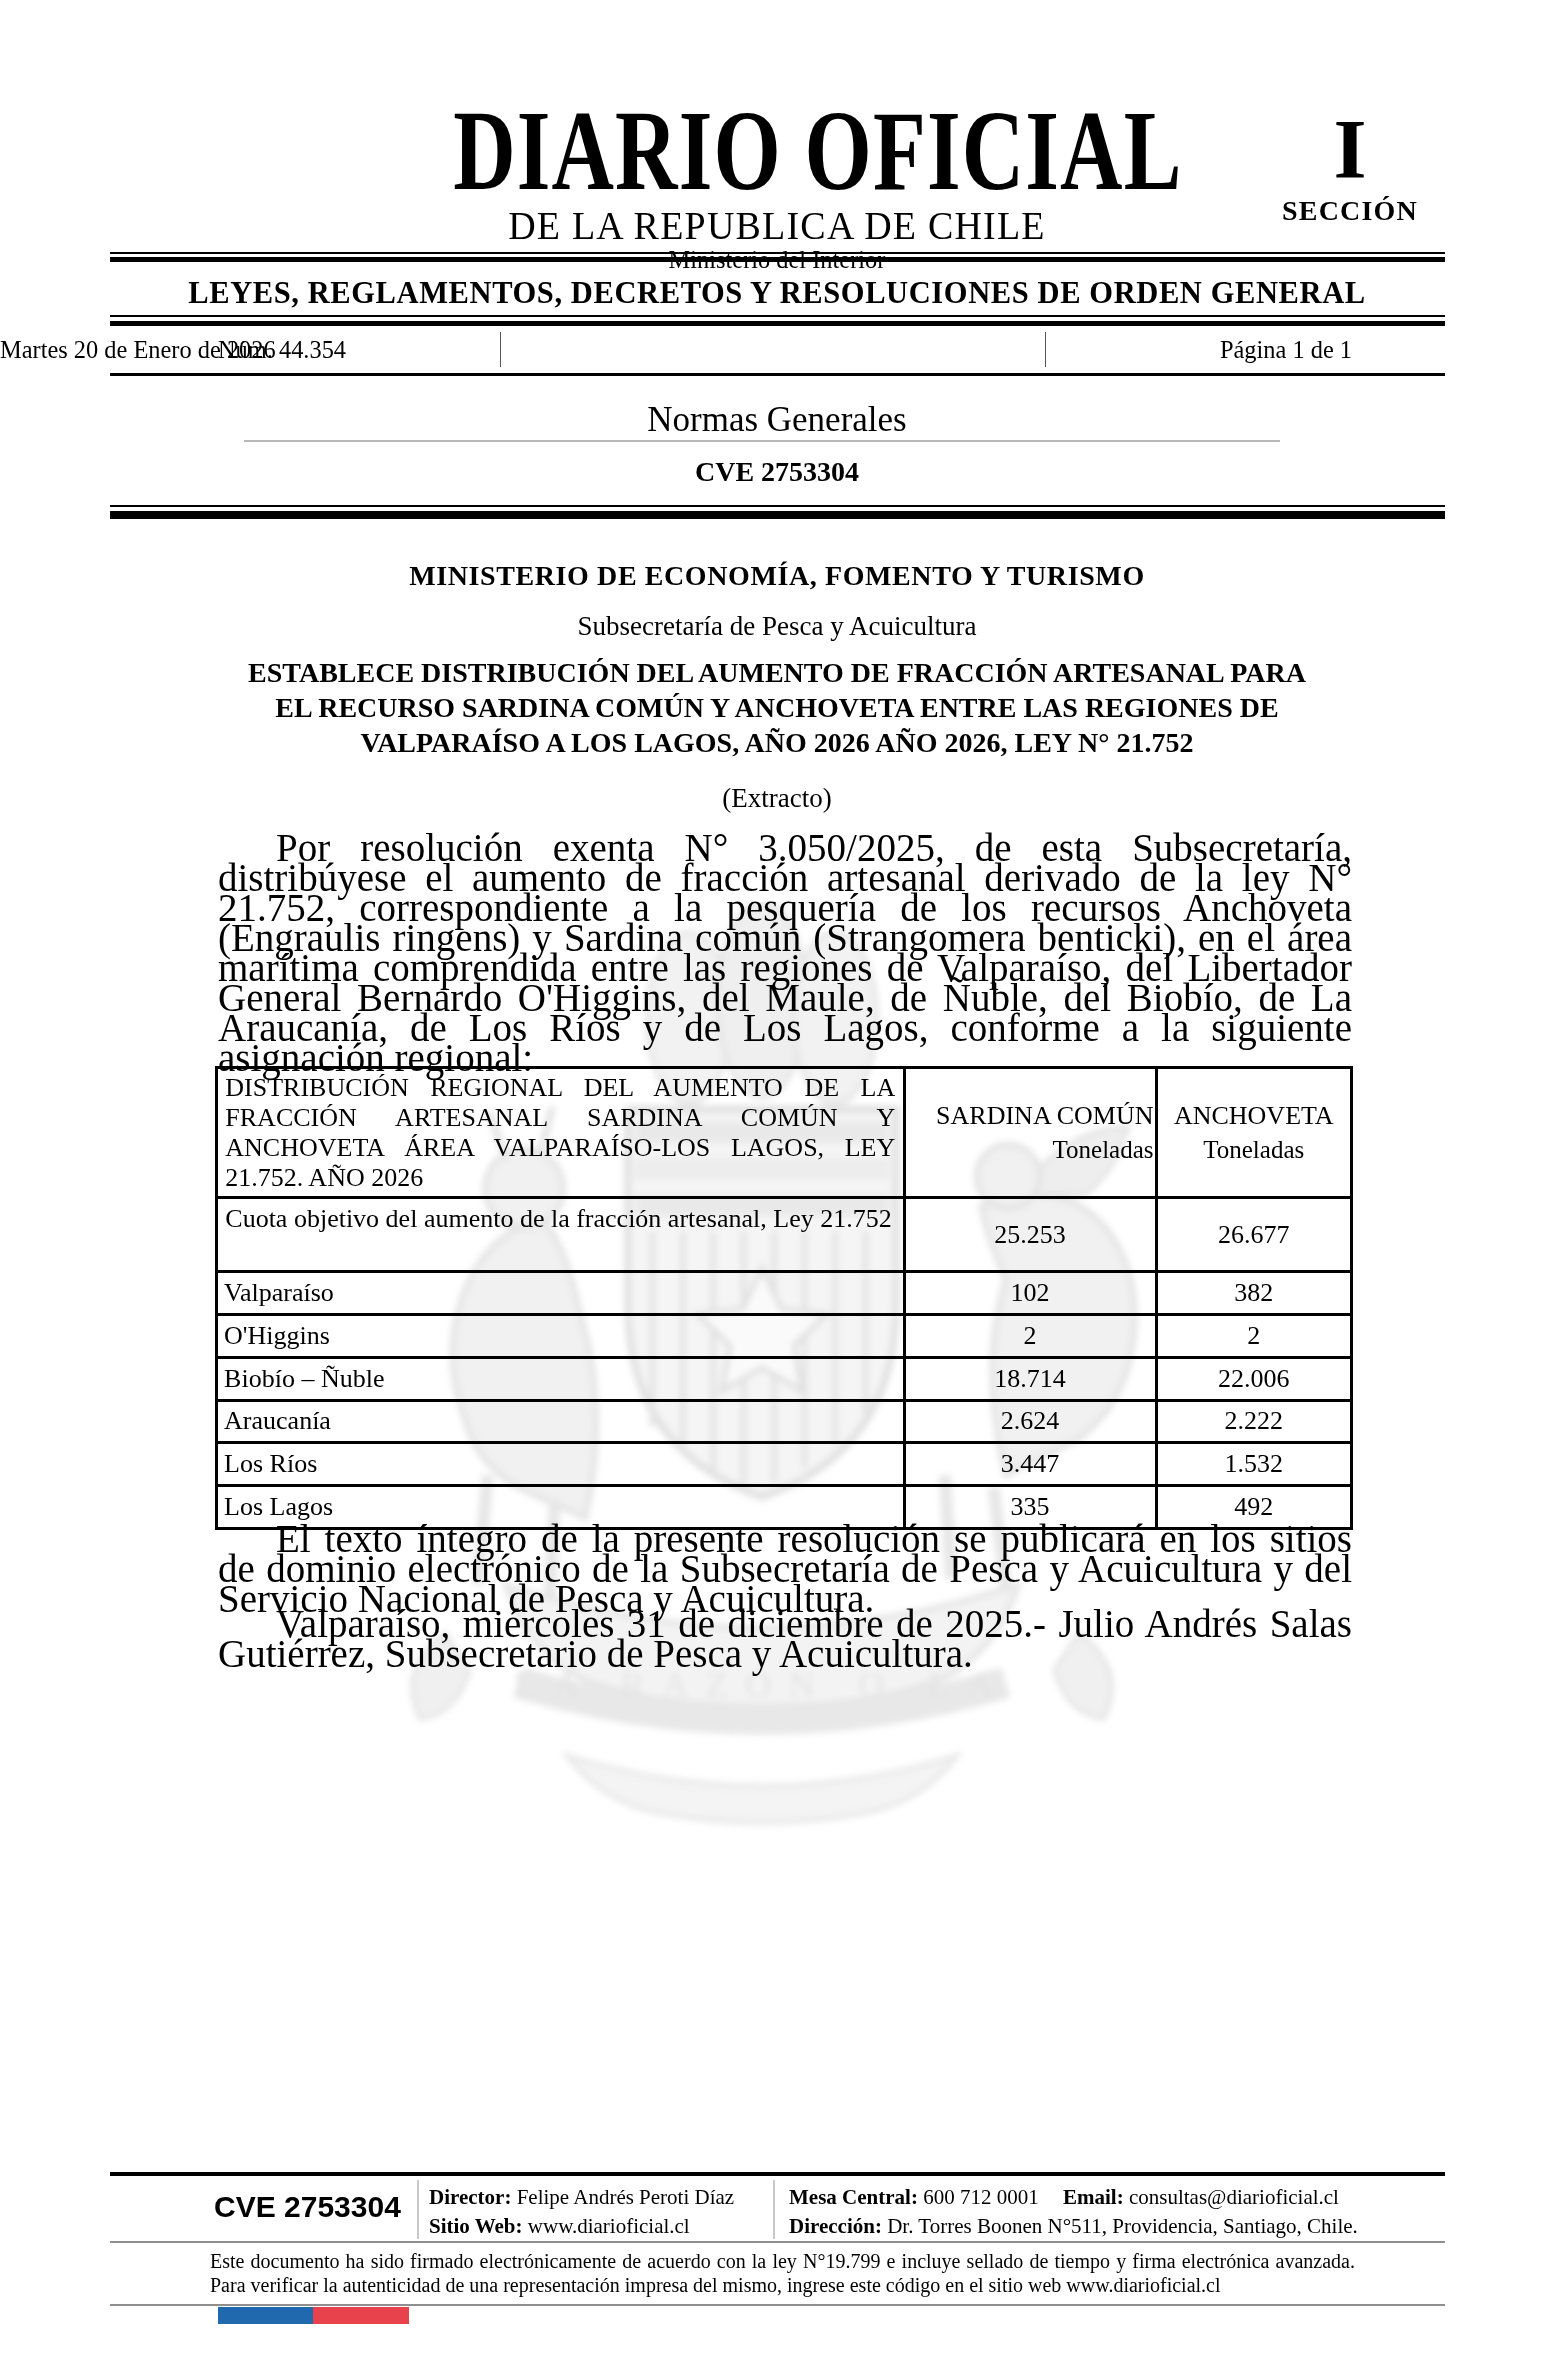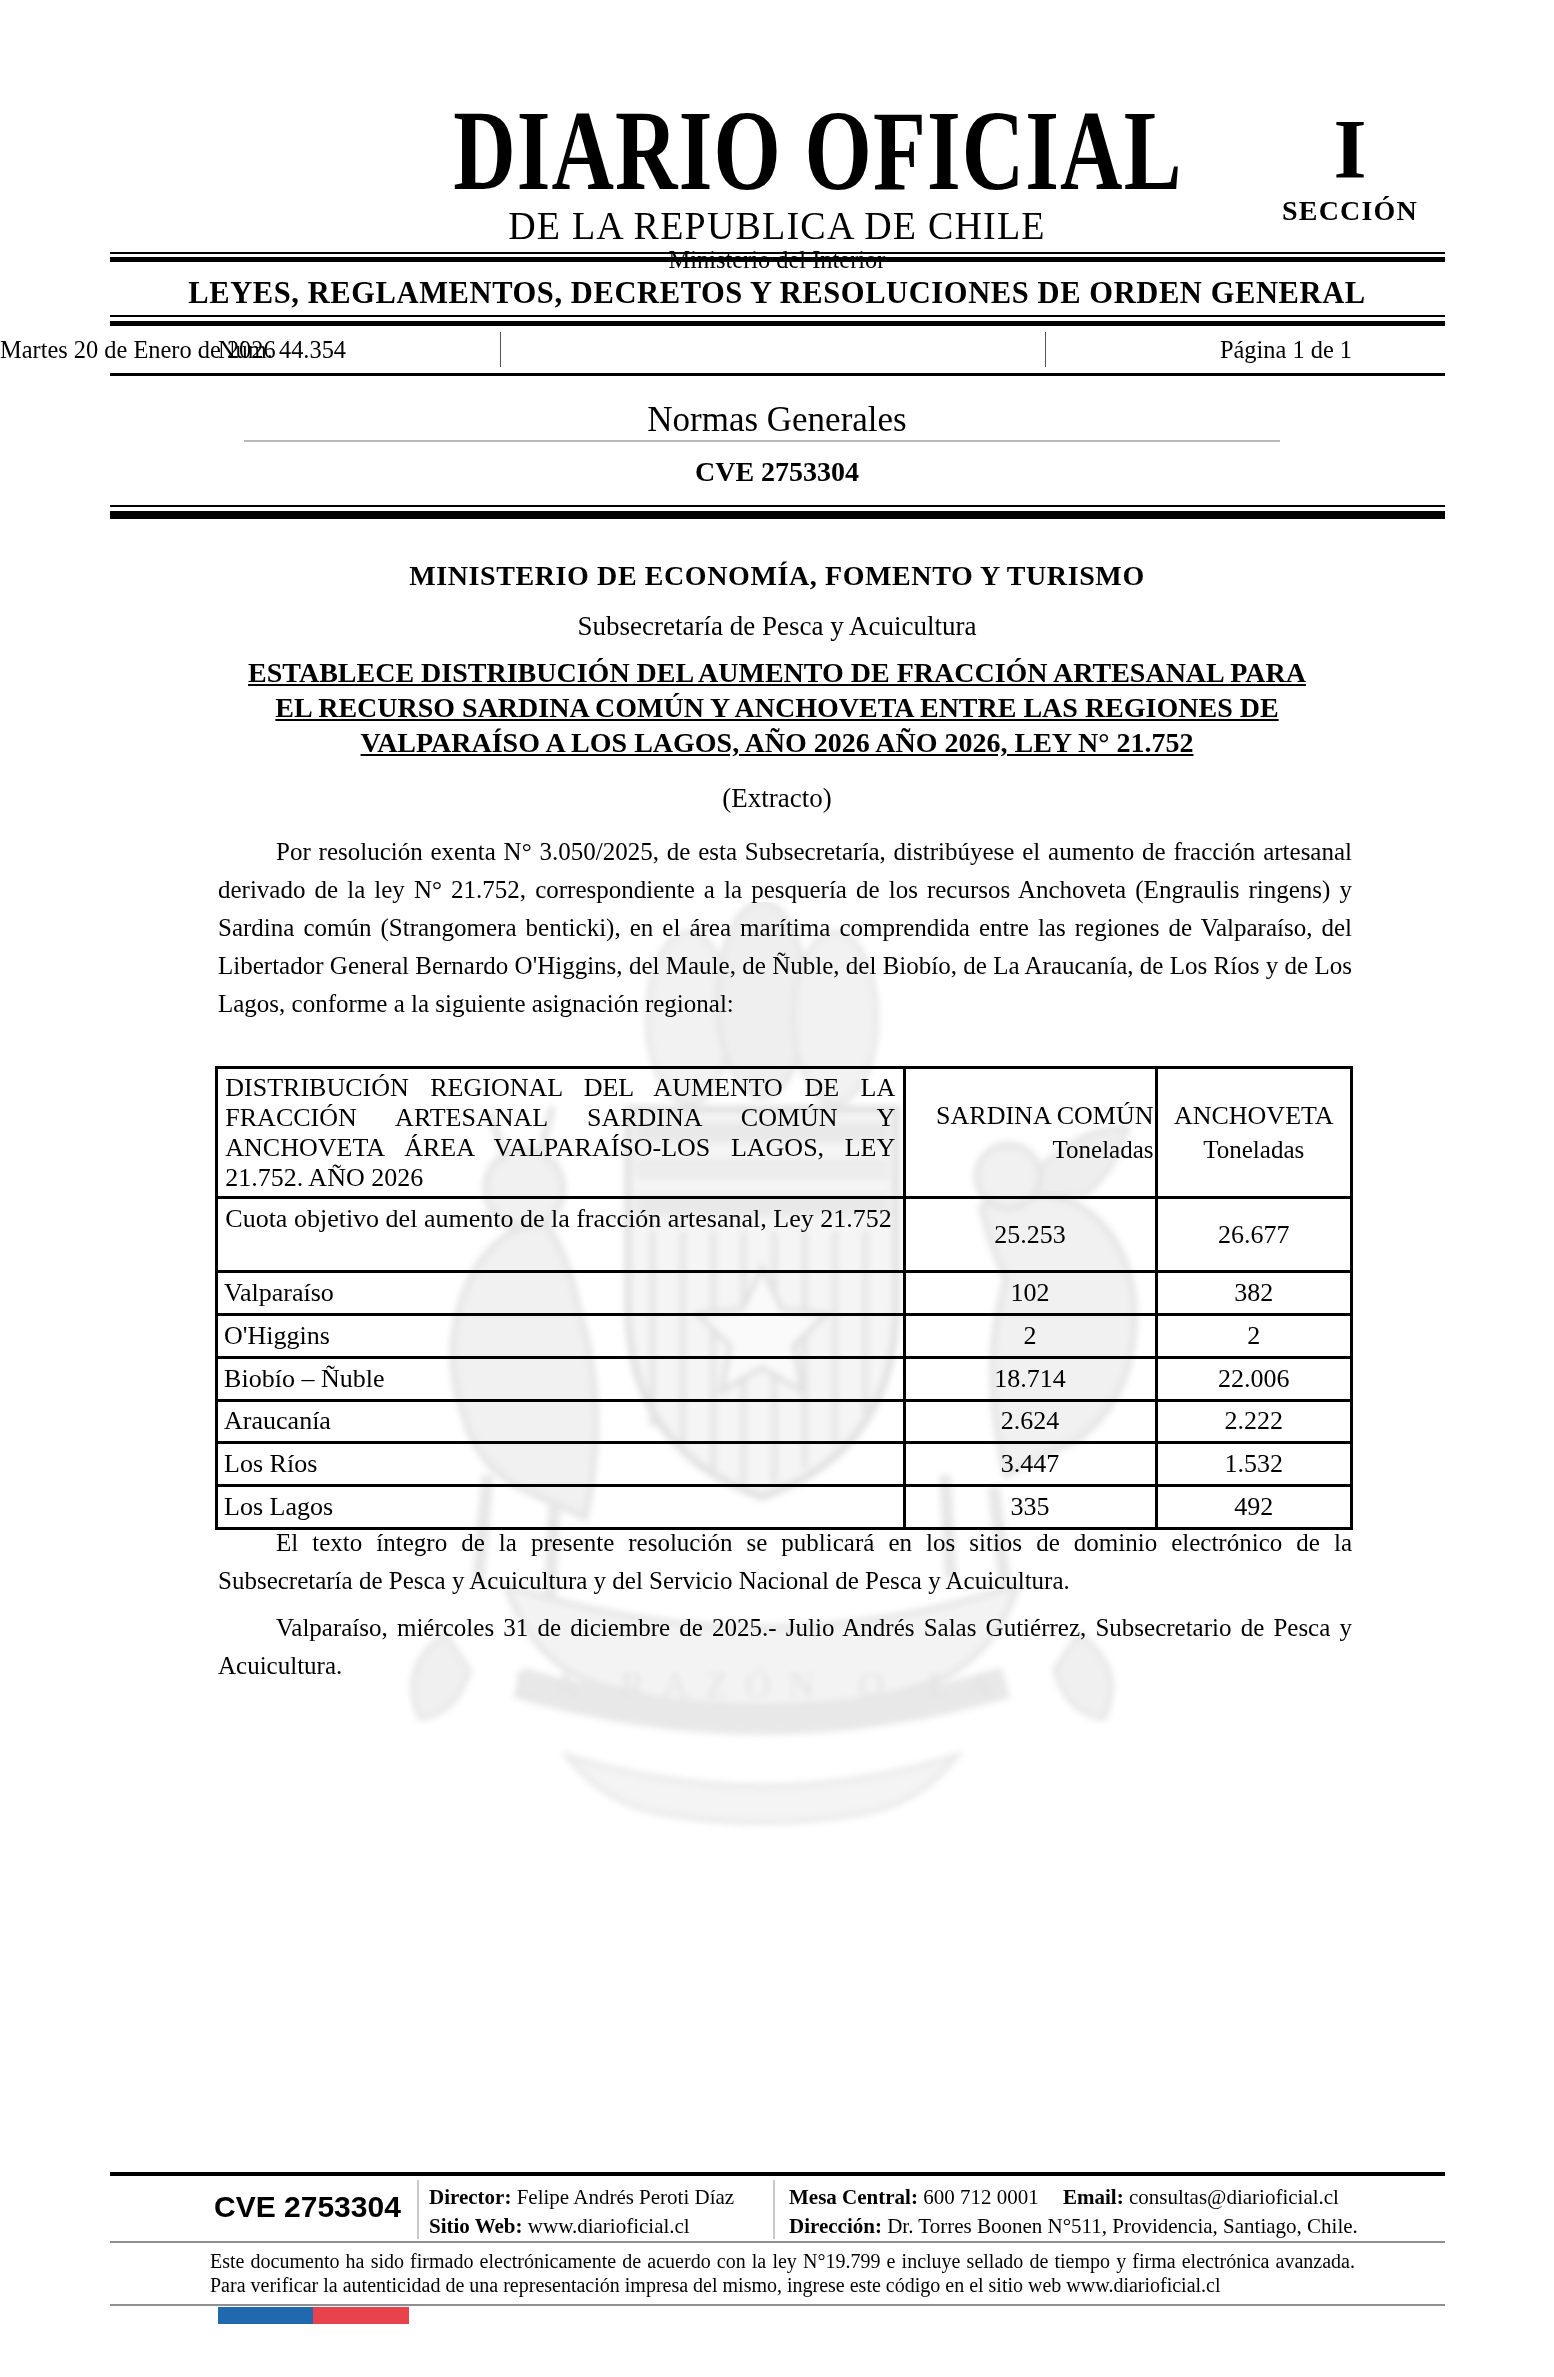--- a/index.html
+++ b/index.html
@@ -32,24 +32,24 @@
   .meta-date{position:absolute;left:0;top:336px;width:1554px;text-align:left;font-size:24.4px;}
   .meta-page{position:absolute;right:202px;top:336px;font-size:24.4px;}
   .meta-pipe{position:absolute;top:332px;width:1.2px;height:35px;background:#555;}
 
   .normas{top:400px;font-weight:normal;font-size:35px;}
   .normas-rule{top:440px;left:244px;width:1036px;height:2.4px;background:#b9b9b9;position:absolute;}
   .cve-mid{top:456px;font-weight:bold;font-size:28px;}
 
   .art-ministry{top:560px;font-weight:bold;font-size:28px;letter-spacing:0.6px;}
   .art-subsec{top:611px;font-size:27px;}
-  .art-title{top:655px;left:216px;width:1122px;text-align:center;font-weight:bold;font-size:28px;line-height:35px;text-decoration:underline;}
+  .art-title{top:655px;left:216px;width:1122px;text-align:center;font-weight:bold;font-size:28px;line-height:35px;}
   .art-extract{top:783px;font-size:27px;}
 
-  .para{position:absolute;left:218px;width:1134px;font-size:25px;line-height:38px;text-align:justify;}
+  .para{position:absolute;left:218px;width:1134px;font-size:39px;line-height:30px;text-align:justify;}
   .para.indent{text-indent:58px;}
   .body-para{top:833px;}
   .closing-para{top:1524px;}
   .sign-para{top:1609px;}
 
   
   table.dist{position:absolute;left:215px;top:1066px;width:1138px;border-collapse:collapse;table-layout:fixed;background:transparent;}
   table.dist td,table.dist th{border:3px solid #000;font-weight:normal;background:transparent;}
   table.dist .c1{width:60.5%;}
   table.dist .c2{width:22.3%;text-align:right;}

